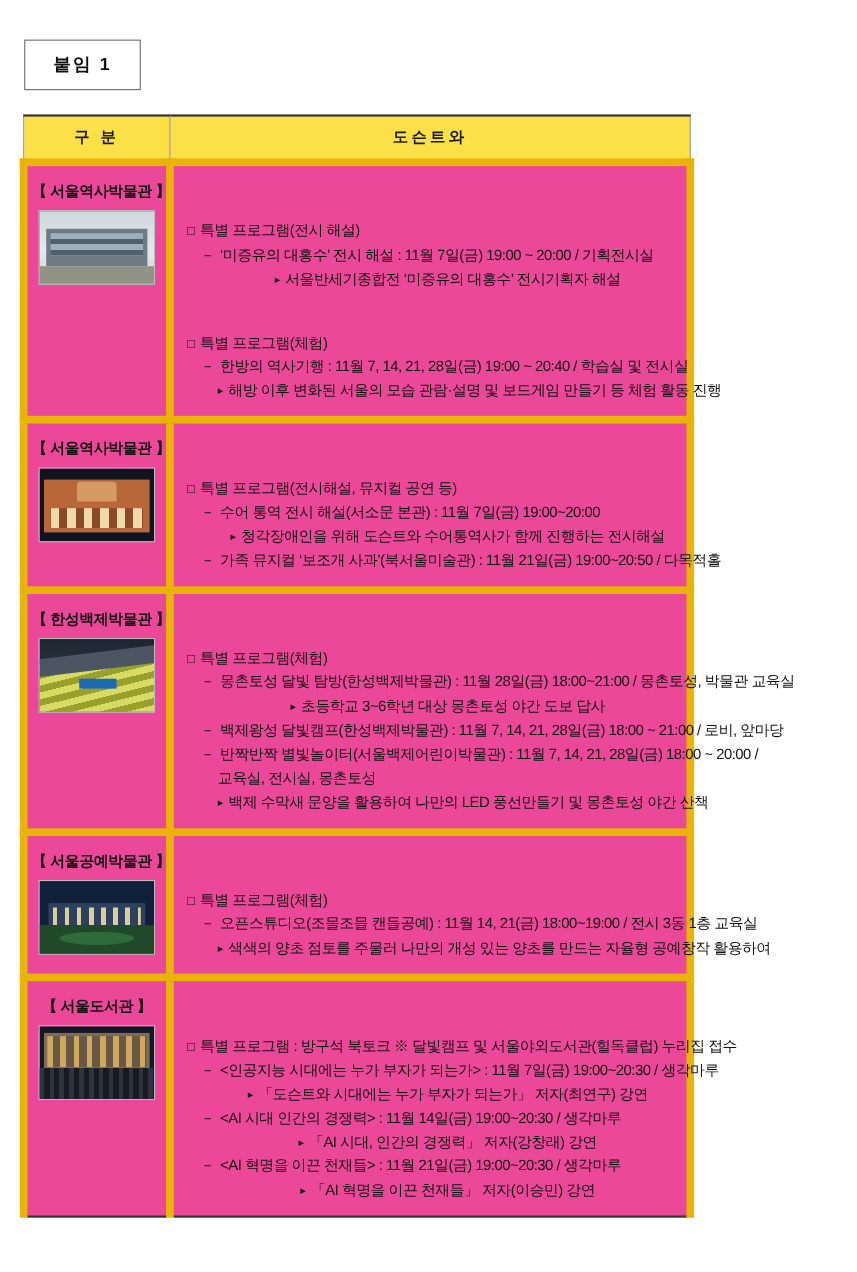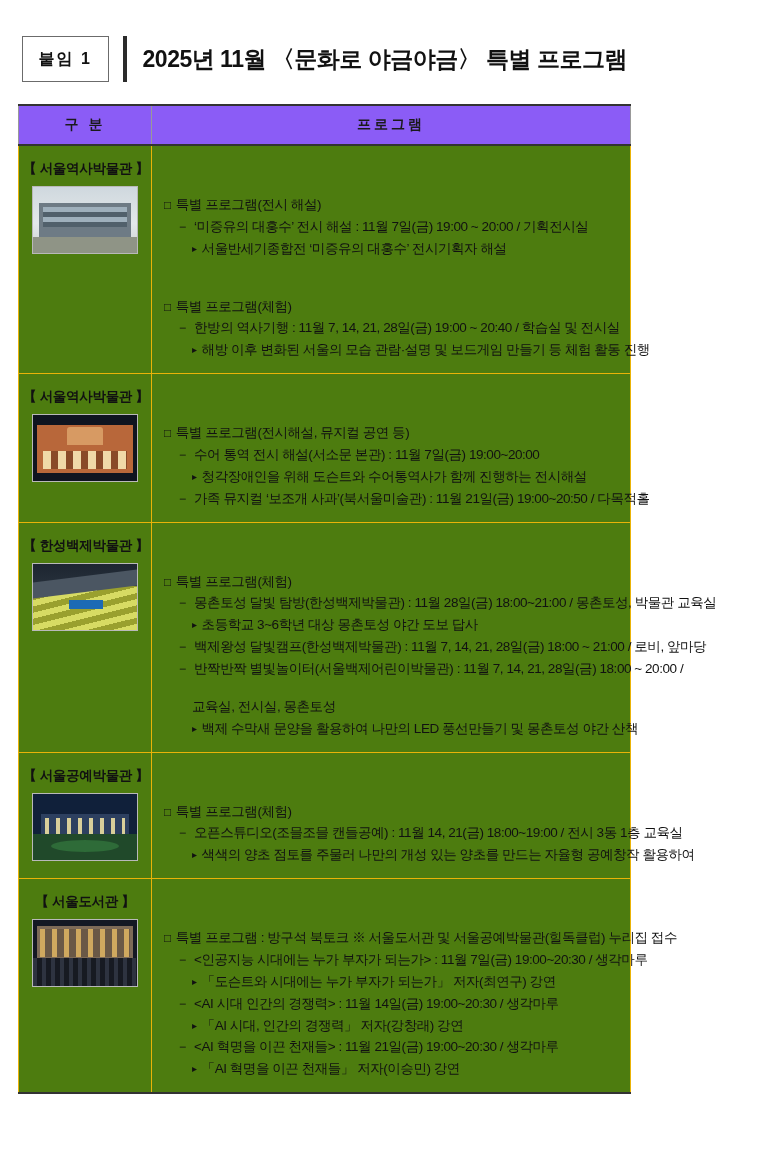--- a/index.html
+++ b/index.html
@@ -61,37 +61,37 @@
   
   table.prog {
     width: 100%;
     border-collapse: collapse;
     table-layout: fixed;
   }
   table.prog col.c1 { width: 133px; }
   table.prog col.c2 { width: auto; }
 
   table.prog th.head {
-    background: #8b5cf6;
+    background: #fde047;
     border-top: 2px solid #333;
     border-bottom: 2px solid #333;
     border-left: 1px solid #999;
     border-right: 1px solid #999;
     font-size: 14px;
     font-weight: 700;
     letter-spacing: 3px;
     padding: 10px 0;
     color: #1a1a1a;
   }
   table.prog th.head.first { border-left: 1px solid #999; }
 
   table.prog td {
-    border: 1px solid #eab308;
+    border: 7px solid #eab308;
     vertical-align: top;
-    background: #4d7c0f;
+    background: #ec4899;
   }
   table.prog tr.datarow td.cat {
     text-align: center;
     padding: 14px 4px 12px 4px;
   }
   table.prog tr.datarow td.body {
     padding: 12px 8px 12px 12px;
   }
   table.prog tr:last-child td { border-bottom: 2px solid #333; }
 
@@ -171,47 +171,44 @@
   
   .line {
     font-size: 13.5px;
     line-height: 1.62;
     letter-spacing: -0.45px;
     color: #111;
     white-space: nowrap;
   }
   .lvl1 { padding-left: 0px; margin-top: 36px; }
   .lvl2 { padding-left: 12px; }
-  .lvl3 { padding-left: 28px; }
+  .lvl3 { padding-left: 28px; text-align: center; }
   .mark { display: inline-block; margin-right: 5px; }
   .mark.sq { font-size: 12px; }
   .mark.tri { font-size: 10px; position: relative; top: -1px; }
-  .cont { padding-left: 28px; margin-top: 16px; }
+  .cont { padding-left: 28px; }
 </style>
 </head>
 <body>
 
 <div class="page">
 
   <div class="header">
     <div class="attach-box">붙임 1</div>
-    <div class="title-wrap">
-      <span class="doc-title">2025년 11월 〈문화로 야금야금〉 특별 프로그램</span>
-    </div>
   </div>
 
   <table class="prog">
     <colgroup>
         <col class="c1">
         <col class="c2">
       </colgroup>
     <thead>
       <tr>
         <th class="head first">구 분</th>
-        <th class="head">프로그램</th>
+        <th class="head">도슨트와</th>
       </tr>
     </thead>
     <tbody>
 
       <tr class="datarow">
         <td class="cat">
           <div class="cat-name">【 서울역사박물관 】</div>
           <div class="thumb t1">
             <div class="sky"></div>
               <div class="bldg"></div>
@@ -284,21 +281,21 @@
       <tr class="datarow">
         <td class="cat">
           <div class="cat-name">【 서울도서관 】</div>
           <div class="thumb t5">
             <div class="sky"></div>
               <div class="bldg"></div>
               <div class="crowd"></div>
           </div>
         </td>
         <td class="body">
-          <div class="line lvl1"><span class="mark sq">□</span><span>특별 프로그램 : 방구석 북토크   ※ 서울도서관 및 서울공예박물관(힐독클럽) 누리집 접수</span></div>
+          <div class="line lvl1"><span class="mark sq">□</span><span>특별 프로그램 : 방구석 북토크   ※ 달빛캠프 및 서울야외도서관(힐독클럽) 누리집 접수</span></div>
           <div class="line lvl2"><span class="mark">－</span><span>&lt;인공지능 시대에는 누가 부자가 되는가&gt; : 11월 7일(금) 19:00~20:30 / 생각마루</span></div>
           <div class="line lvl3"><span class="mark tri">▸</span><span>「도슨트와 시대에는 누가 부자가 되는가」 저자(최연구) 강연</span></div>
           <div class="line lvl2"><span class="mark">－</span><span>&lt;AI 시대 인간의 경쟁력&gt; : 11월 14일(금) 19:00~20:30 / 생각마루</span></div>
           <div class="line lvl3"><span class="mark tri">▸</span><span>「AI 시대, 인간의 경쟁력」 저자(강창래) 강연</span></div>
           <div class="line lvl2"><span class="mark">－</span><span>&lt;AI 혁명을 이끈 천재들&gt; : 11월 21일(금) 19:00~20:30 / 생각마루</span></div>
           <div class="line lvl3"><span class="mark tri">▸</span><span>「AI 혁명을 이끈 천재들」 저자(이승민) 강연</span></div>
         </td>
       </tr>
 
     </tbody>

